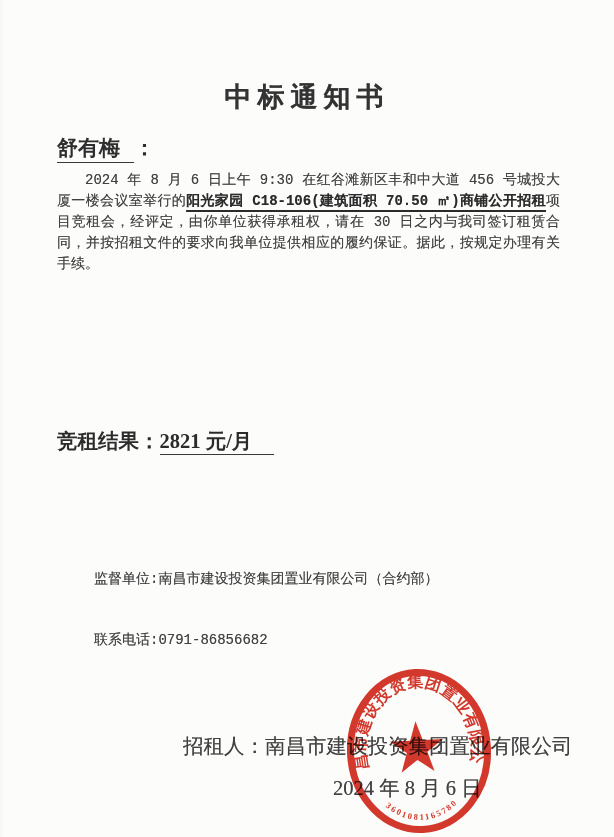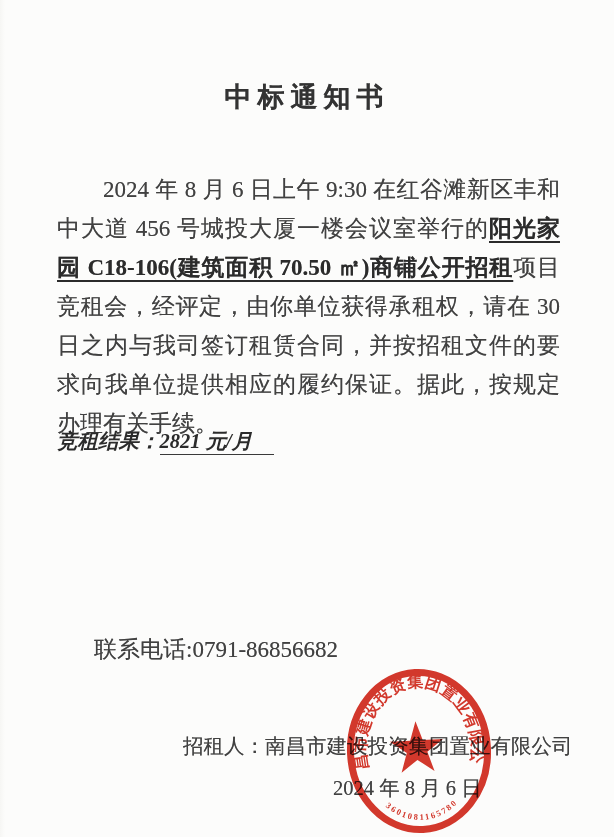--- a/index.html
+++ b/index.html
@@ -20,34 +20,35 @@
   }
   .salutation{
     position:absolute;top:134px;left:57px;
     font-size:21px;font-weight:700;color:#2e2e2e;
   }
   .salutation .name{
     border-bottom:1.6px solid #3a3a3a;
     padding-right:14px;padding-bottom:2px;
   }
   .bodytext{
-    font-size:23px;line-height:39px;
+    font-size:14px;line-height:21px;
     text-align:justify;color:#414141;
     text-shadow:0 0 .5px rgba(70,70,70,.6);
+    font-family:Liberation Mono, monospace;
   }
   .para1{position:absolute;top:170px;left:57px;width:503px;text-indent:2em;}
   .hl{
     font-weight:700;color:#2b2b2b;
     text-decoration:underline;
     text-decoration-thickness:1.5px;
     text-underline-offset:5px;
   }
   .result-line{
     position:absolute;top:427px;left:57px;
-    font-size:20.5px;font-weight:700;color:#2b2b2b;font-style:italic;
+    font-size:20.5px;font-weight:700;color:#2b2b2b;
   }
   .result-line .value{
     border-bottom:1.6px solid #3a3a3a;
     padding-right:22px;padding-bottom:2px;
     font-weight:700;
   }
   .para2{position:absolute;top:499px;left:57px;width:503px;text-indent:2em;}
   .supervisor-line{position:absolute;top:569px;left:57px;width:520px;padding-left:37px;}
   .contact-line{position:absolute;top:630px;left:57px;width:520px;padding-left:37px;}
   .signer-line{position:absolute;top:732px;left:183px;font-size:20.5px;color:#414141;text-shadow:0 0 .5px rgba(70,70,70,.6);}
@@ -62,30 +63,34 @@
     font-weight:700;
   }
 </style>
 </head>
 <body>
 
 <div class="page">
 
   <div class="doc-title">中标通知书</div>
 
+  <div class="salutation">
+    <span class="name">舒有梅</span><span>：</span>
+  </div>
 
   <div class="para1 bodytext">
     <span>2024 年 8 月 6 日上午 9:30 在红谷滩新区丰和中大道 456 号城投大厦一楼会议室举行的</span><span class="hl">阳光家园 C18-106(建筑面积 70.50 ㎡)商铺公开招租</span><span>项目竞租会，经评定，由你单位获得承租权，请在 30 日之内与我司签订租赁合同，并按招租文件的要求向我单位提供相应的履约保证。据此，按规定办理有关手续。</span>
   </div>
 
   <div class="result-line">
     <span>竞租结果：</span><span class="value">2821 元/月</span>
   </div>
 
 
+  <div class="supervisor-line bodytext">监督单位:南昌市建设投资集团置业有限公司（合约部）</div>
 
   <div class="contact-line bodytext">联系电话:0791-86856682</div>
 
   <div class="signer-line">
     <span>招租人：</span><span>南昌市建设投资集团置业有限公司</span>
   </div>
 
   <div class="date-line">2024 年 8 月 6 日</div>
 
   <svg class="seal" viewBox="0 0 152 170" aria-hidden="true">

